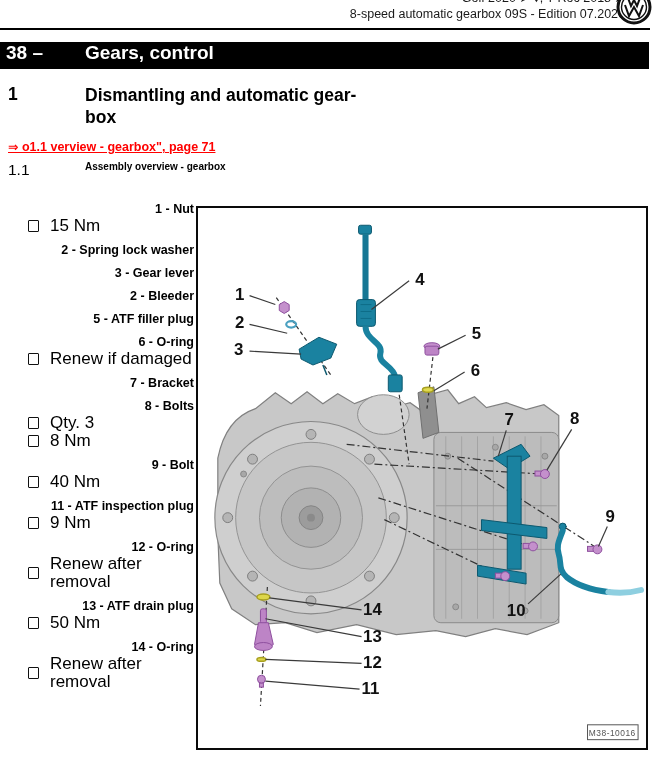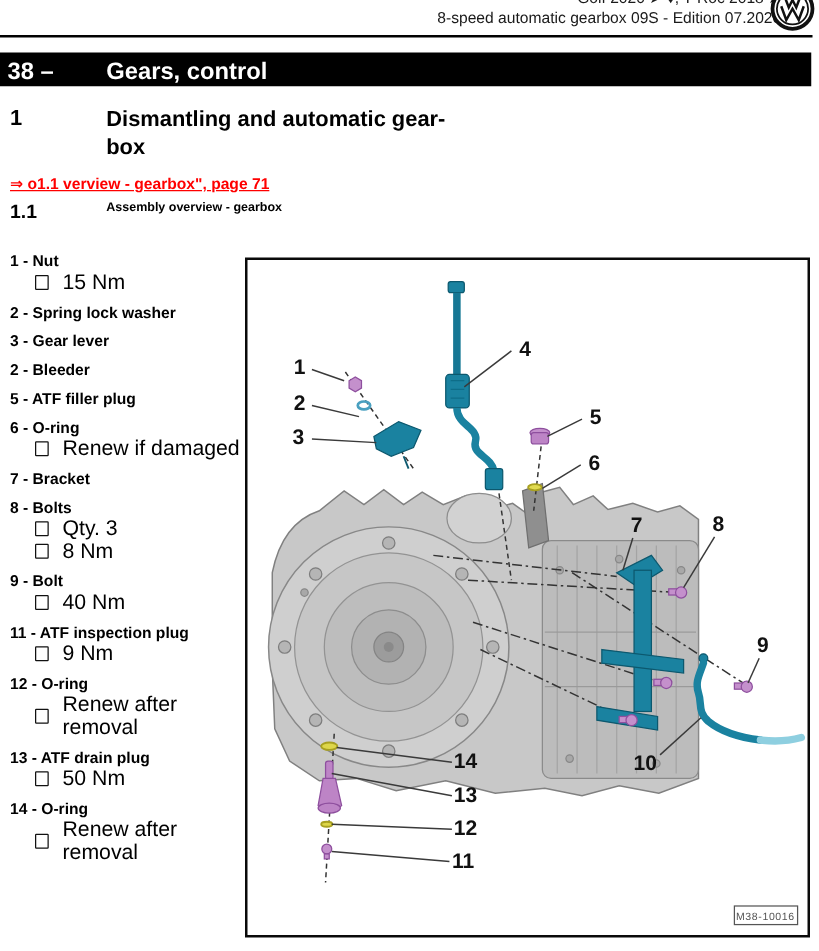--- a/index.html
+++ b/index.html
@@ -7,37 +7,37 @@
         font-family:"Liberation Sans","DejaVu Sans",sans-serif;color:#000;}
 
   
   .model-line{position:absolute;top:-10px;right:30px;font-size:12.5px;color:#1a1a1a;white-space:nowrap;}
   .edition-line{position:absolute;top:7px;right:30px;font-size:12.5px;color:#1a1a1a;white-space:nowrap;}
   .logo-wrap{position:absolute;top:-10px;right:0px;width:42px;height:40px;}
   .top-rule{position:absolute;top:28px;left:0;width:650px;height:2px;background:#000;}
 
   
   .section-bar{position:absolute;top:42px;left:0;width:649px;height:27px;background:#000;color:#fff;
-               display:flex;align-items:flex-end;font-weight:bold;font-size:19px;}
+               display:flex;align-items:flex-start;font-weight:bold;font-size:19px;}
   .section-bar .num{margin-left:6px;width:79px;}
 
   
   .h1-row{position:absolute;top:84px;left:8px;width:620px;display:flex;}
   .h1-num{font-size:17.5px;font-weight:bold;width:77px;}
   .h1-title{font-size:17.5px;font-weight:bold;line-height:22px;}
   .xref{position:absolute;top:139px;left:8px;font-size:12.5px;font-weight:bold;color:#f00;
         text-decoration:underline;cursor:pointer;white-space:nowrap;}
   .h2-row{position:absolute;top:161px;left:8px;width:620px;display:flex;}
-  .h2-num{font-size:15.5px;font-weight:bold;width:77px;}
+  .h2-num{font-size:15.5px;font-weight:normal;width:77px;}
   .h2-title{font-size:10px;font-weight:bold;}
 
   
   .parts{position:absolute;top:202px;left:8px;width:186px;}
   .part{margin-bottom:8px;}
-  .plabel{font-size:12.5px;font-weight:bold;line-height:15px;}
+  .plabel{font-size:12.5px;font-weight:bold;line-height:15px;text-align:right;}
   .sub{padding-left:20px;font-size:17px;line-height:18px;display:flex;align-items:center;}
   .cb{display:inline-block;width:9px;height:10px;border:1.5px solid #111;border-radius:1px;
       margin-right:11px;flex:0 0 auto;}
 
   
   .frame{position:absolute;left:196px;top:206px;width:448px;height:540px;border:2px solid #0a0a0a;background:#fff;}
   .frame svg{display:block;}
   .callout{font-size:17px;font-weight:bold;fill:#111;}
   .figid{font-size:8.5px;fill:#555;letter-spacing:0.5px;}
 </style>

